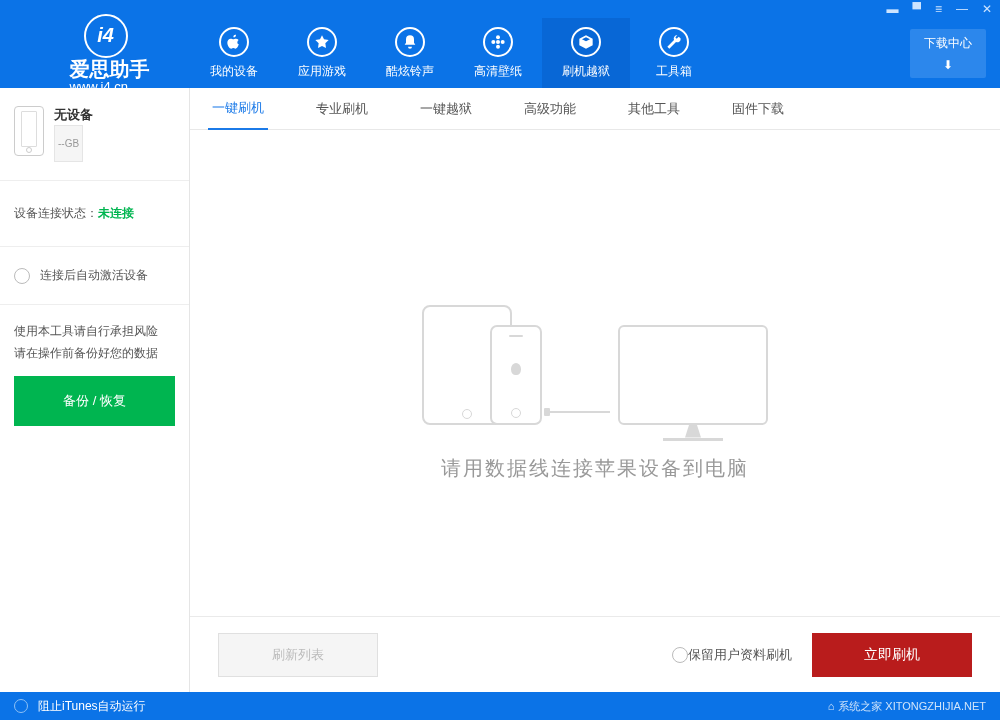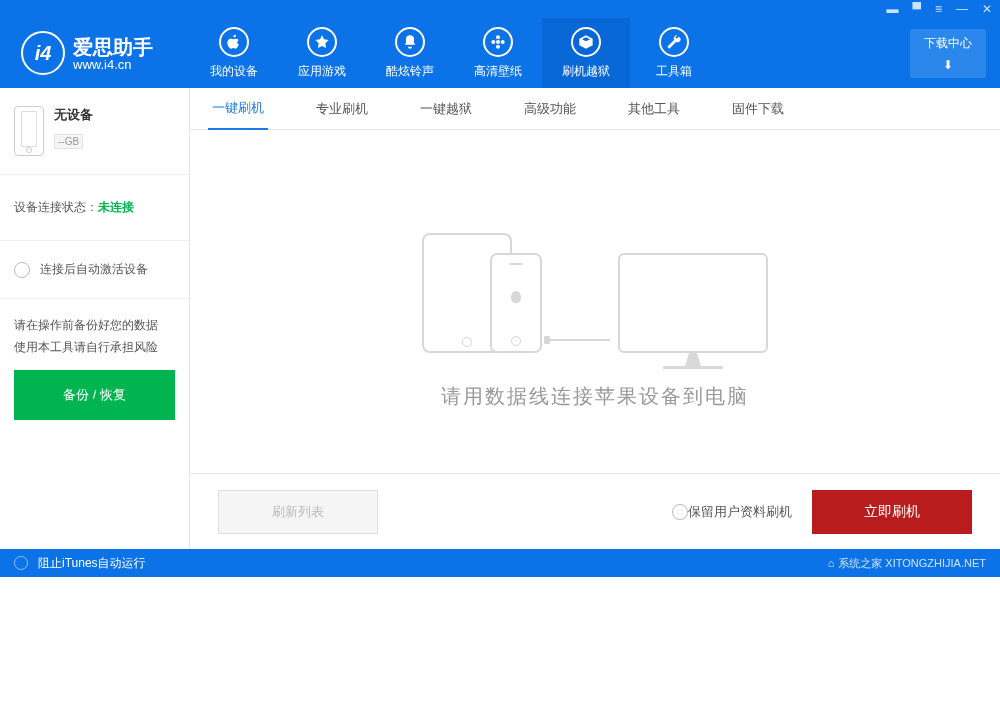--- a/index.html
+++ b/index.html
@@ -2,44 +2,44 @@
 <html><head>
 <meta charset="utf-8">
 <style>
 * { margin: 0; padding: 0; box-sizing: border-box; font-family: "Microsoft YaHei", sans-serif; }
 body { width: 1000px; height: 720px; overflow: hidden; background: #fff; }
 
 .titlebar { height: 18px; background: #0b73e7; display: flex; justify-content: flex-end; align-items: center; padding-right: 8px; gap: 14px; }
 .titlebar span { color: #cde4ff; font-size: 12px; cursor: pointer; }
 
 .header { height: 70px; background: #0b73e7; display: flex; align-items: center; }
-.logo-area { display: flex; align-items: center; padding-left: 21px; width: 190px; }
+.logo-area { display: flex; align-items: center; padding-left: 21px; width: 190px; flex-direction: column; }
 .logo-circle { width: 44px; height: 44px; border: 2px solid #fff; border-radius: 50%; display: flex; align-items: center; justify-content: center; color: #fff; font-weight: bold; font-size: 20px; font-style: italic; }
 .logo-text { margin-left: 8px; }
 .logo-cn { color: #fff; font-size: 20px; font-weight: bold; line-height: 1.1; }
 .logo-url { color: #fff; font-size: 13px; line-height: 1; }
 
 .nav { display: flex; height: 100%; }
 .nav-item { width: 88px; display: flex; flex-direction: column; align-items: center; justify-content: center; color: #fff; font-size: 12px; cursor: pointer; gap: 6px; }
 .nav-item.active { background: #0867d6; }
 .nav-icon { width: 30px; height: 30px; border: 2px solid #fff; border-radius: 50%; display: flex; align-items: center; justify-content: center; }
 .nav-icon svg { width: 16px; height: 16px; fill: #fff; }
 
 .header-right { margin-left: auto; padding-right: 14px; }
 .download-btn { background: #2c87ec; color: #fff; border: none; padding: 6px 14px; font-size: 12px; cursor: pointer; border-radius: 2px; display: flex; align-items: center; gap: 6px; flex-direction: column; }
 
-.body-area { display: flex; height: 461px; }
+.body-area { display: flex; height: 604px; }
 
 .sidebar { width: 190px; border-right: 1px solid #e5e5e5; display: flex; flex-direction: column; }
 .device-box { padding: 18px 14px; display: flex; gap: 10px; border-bottom: 1px solid #eee; }
 .phone-icon { width: 30px; height: 50px; border: 1.5px solid #ccc; border-radius: 4px; position: relative; }
 .phone-icon::before { content:''; position:absolute; top:4px; left:6px; right:6px; bottom:8px; border:1px solid #ddd; border-radius:1px;}
 .phone-icon::after { content:''; position:absolute; bottom:2px; left:50%; width:4px; height:4px; border:1px solid #ccc; border-radius:50%; transform:translateX(-50%);}
 .device-name { font-size: 13px; font-weight: bold; color: #333; }
-.device-size { font-size: 10px; color: #999; background:#f5f5f5; border:1px solid #e5e5e5; padding:1px 3px; margin-top:10px; display:inline-block; }
+.device-size { font-size: 10px; color: #999; background:#f5f5f5; border:1px solid #e5e5e5; padding:12px 3px; margin-top:1px; display:inline-block; }
 
 .status-box { padding: 24px 14px; border-bottom: 1px solid #eee; font-size: 12px; color: #555; }
 .status-val { color: #00b550; font-weight: bold; }
 
 .activate-box { padding: 20px 14px; border-bottom: 1px solid #eee; display:flex; align-items:center; gap:10px; font-size:12px; color:#555;}
 .radio-empty { width:16px; height:16px; border:1.5px solid #bbb; border-radius:50%; }
 
 .backup-box { padding: 16px 14px; font-size:12px; color:#555; }
 .backup-box p { line-height:1.8; }
 .backup-btn { background:#00b550; color:#fff; border:none; width:100%; padding:16px; margin-top:12px; font-size:13px; cursor:pointer; }
@@ -164,22 +164,22 @@
       </div>
     </div>
     <div class="status-box">
       <span>设备连接状态：</span><span class="status-val">未连接</span>
     </div>
     <div class="activate-box">
       <div class="radio-empty"></div>
       <span>连接后自动激活设备</span>
     </div>
     <div class="backup-box">
+      <p>使用本工具请自行承担风险</p>
       <p>请在操作前备份好您的数据</p>
-      <p>使用本工具请自行承担风险</p>
       <button class="backup-btn">备份 / 恢复</button>
     </div>
   </div>
 
   <div class="main">
     <div class="subtabs">
       <div class="subtab active">一键刷机</div>
       <div class="subtab">专业刷机</div>
       <div class="subtab">一键越狱</div>
       <div class="subtab">高级功能</div>

